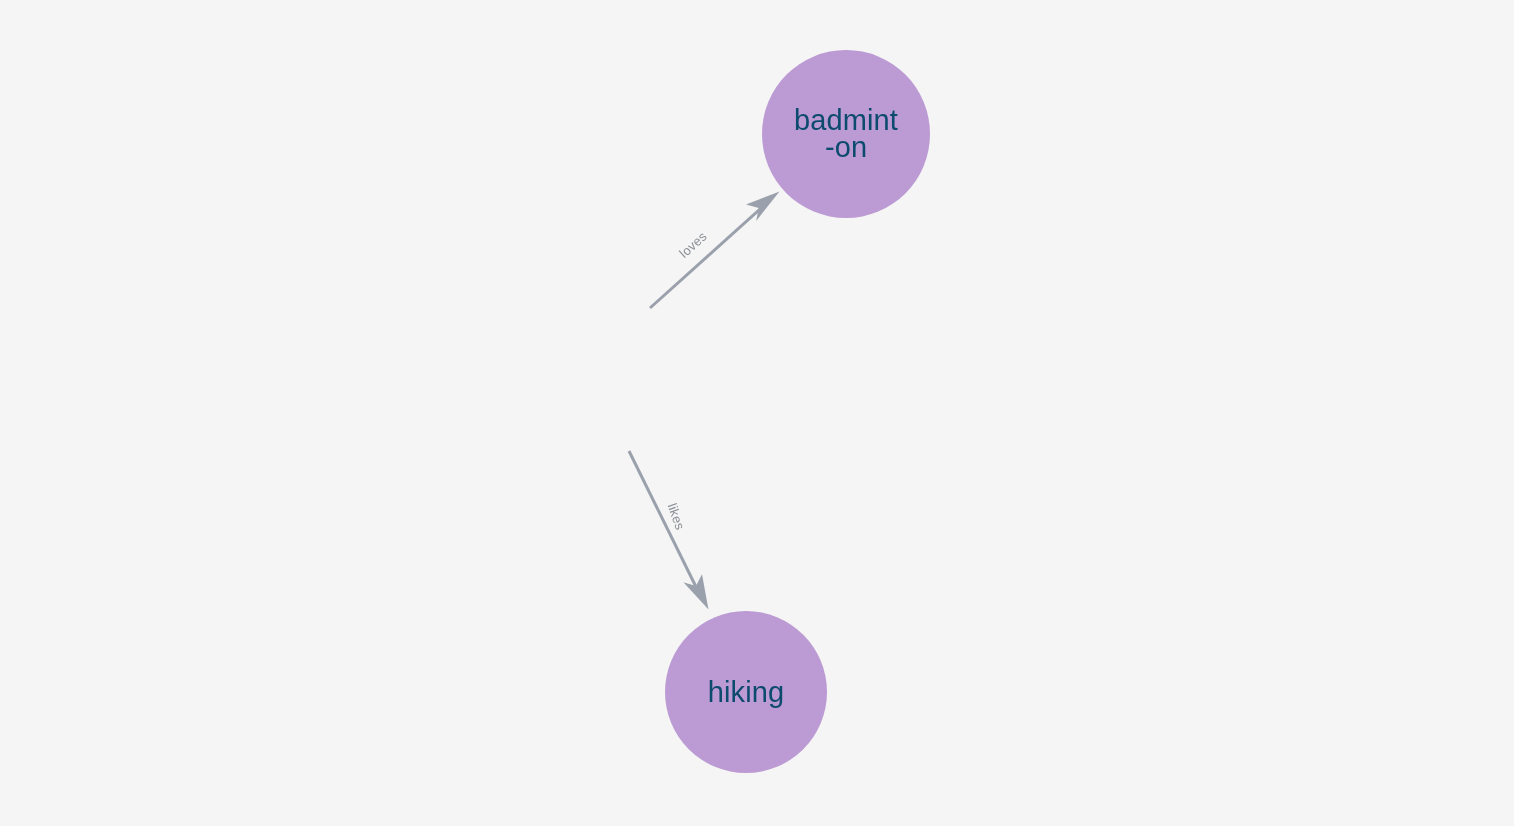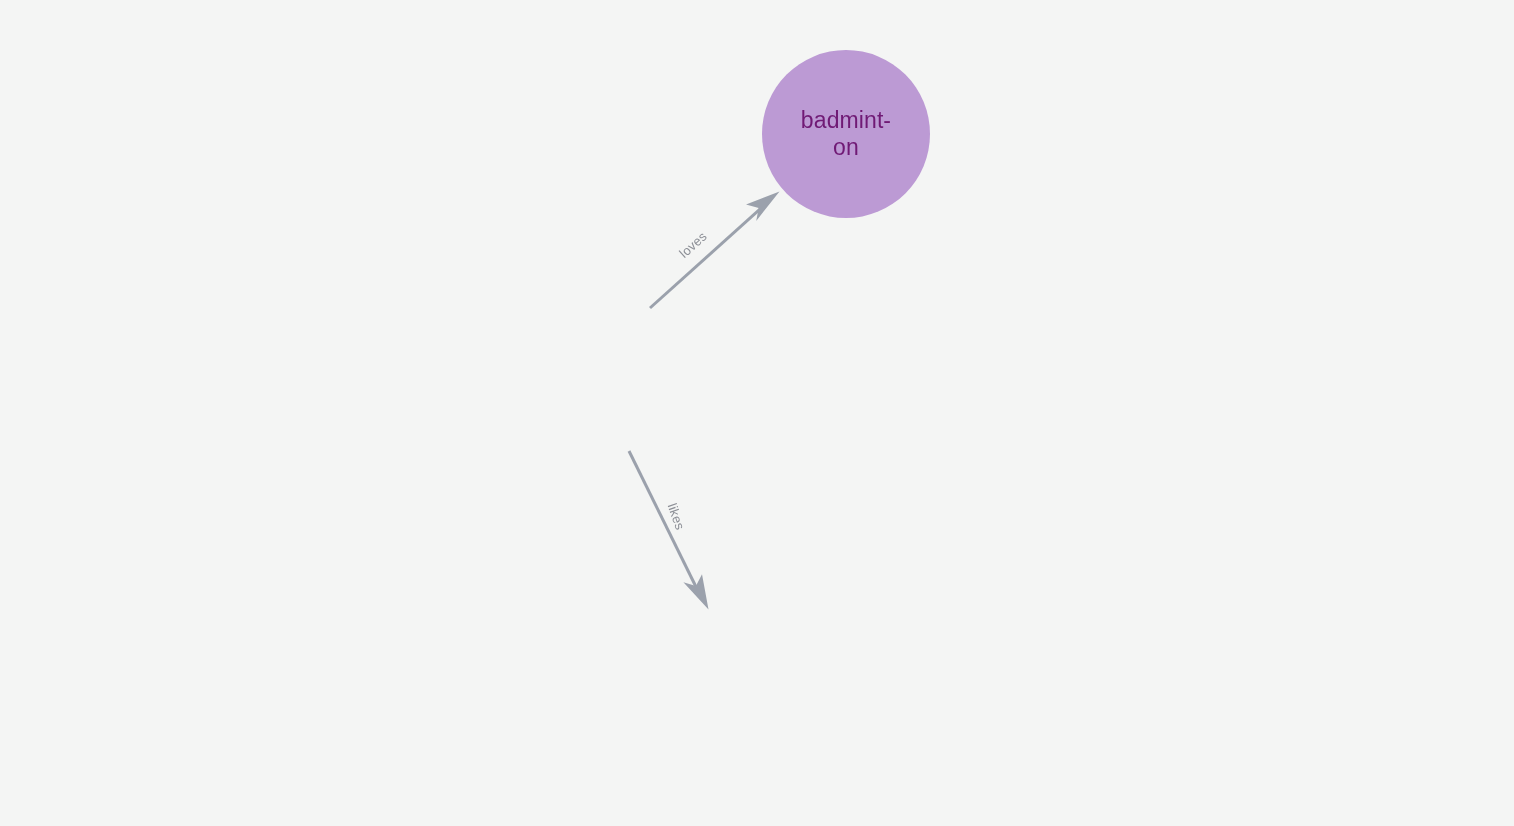--- a/index.html
+++ b/index.html
@@ -31,23 +31,23 @@
     position: absolute;
     border-radius: 50%;
     display: flex;
     align-items: center;
     justify-content: center;
     text-align: center;
     box-sizing: border-box;
     cursor: pointer;
   }
   .node-label {
-    color: #701a75;
+    color: #0c4a6e;
     font-family: "Liberation Sans", sans-serif;
-    font-size: 23px;
+    font-size: 29px;
     line-height: 27px;
     letter-spacing: 0.1px;
     user-select: none;
     pointer-events: none;
     word-break: break-word;
     padding: 0 6px;
   }
   .node-label.wrapped {
     max-width: 112px;
   }
@@ -86,14 +86,17 @@
       <path class="edge-arrow" d="M 708.5 609.5 L 702.0 574.2 L 695.9 585.9 L 683.4 582.2 Z"></path>
       <text class="edge-label" x="672" y="518" text-anchor="middle" transform="rotate(71 672 518)">likes</text>
     </g>
   </svg>
 
 
   <div class="node-circle" style="left:762px; top:50px; width:168px; height:168px; background:#bc9ad4;">
     <span class="node-label wrapped">badmint-​on</span>
   </div>
 
+  <div class="node-circle" style="left:665px; top:611px; width:162px; height:162px; background:#bc9ad4;">
+    <span class="node-label">hiking</span>
+  </div>
 
 </div>
 
 </body></html>

